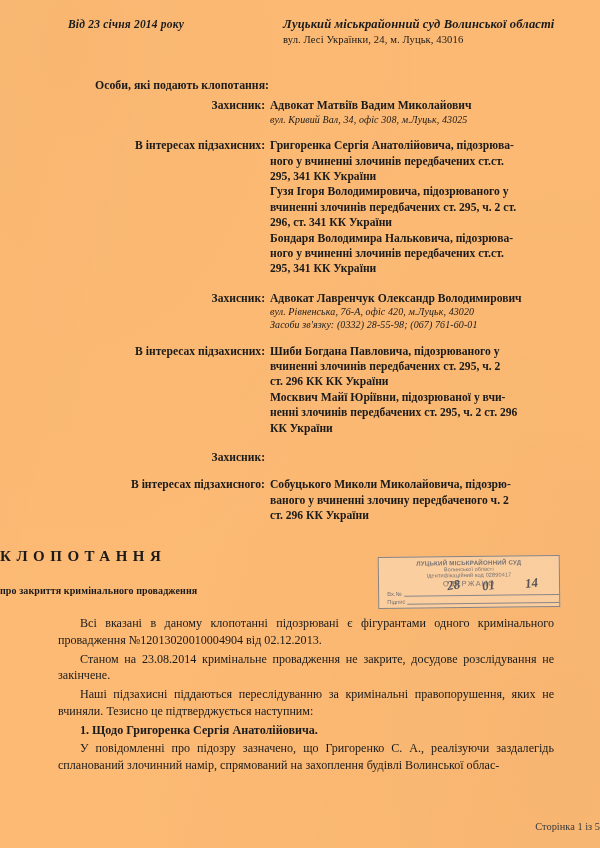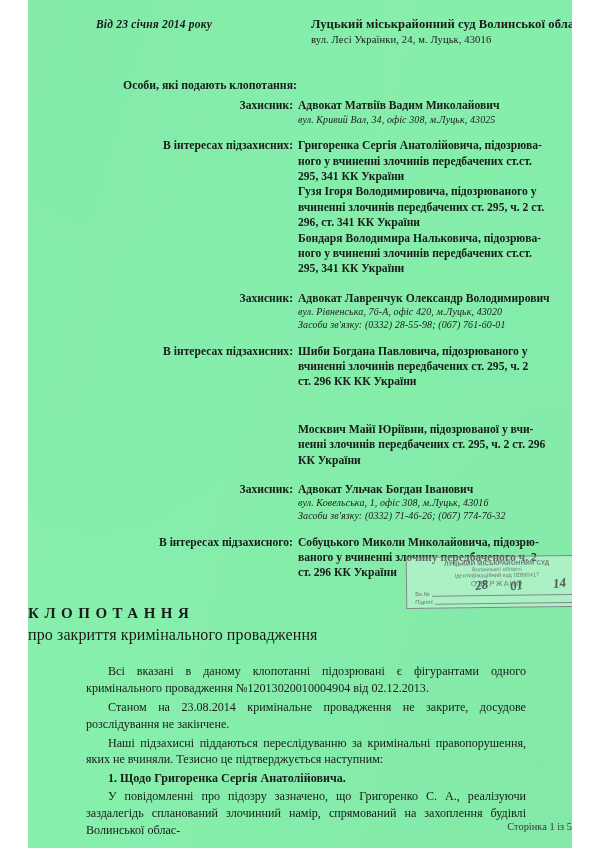--- a/index.html
+++ b/index.html
@@ -9,24 +9,24 @@
     background: #ffffff;
   }
   body {
     font-family: "Liberation Serif", "DejaVu Serif", serif;
     color: #1a1a1a;
     -webkit-font-smoothing: antialiased;
   }
 
   .page {
     position: relative;
-    width: 544px;
+    width: 600px;
     height: 848px;
     margin: 0 auto;
-    background: #86efac;
+    background: #fdba74;
     overflow: hidden;
   }
 
   
   .page::after {
     content: "";
     position: absolute;
     inset: 0;
     pointer-events: none;
     background:
@@ -61,20 +61,21 @@
     position: absolute;
     left: 283px;
     top: -2px;
     width: 310px;
   }
   .court-name {
     font-weight: bold;
     font-size: 12.6px;
     line-height: 1.28;
     letter-spacing: .1px;
+    font-style: italic;
   }
   .court-address {
     font-size: 10.6px;
     line-height: 1.3;
     letter-spacing: .1px;
     margin-top: 1px;
   }
 
   
   .parties {
@@ -208,23 +209,23 @@
     position: relative;
     z-index: 3;
   }
   .doc-title {
     font-weight: bold;
     font-size: 15px;
     letter-spacing: 5.5px;
     margin-right: -5.5px;
   }
   .doc-subtitle {
-    font-weight: normal;
-    font-size: 16px;
-    margin-top: 4px;
+    font-weight: bold;
+    font-size: 10px;
+    margin-top: 20px;
     letter-spacing: .1px;
   }
 
   
   .body-text {
     margin-top: 19px;
     padding-left: 58px;
     padding-right: 46px;
     font-size: 12.1px;
     line-height: 1.40;
@@ -302,35 +303,30 @@
           <span class="contact">Засоби зв'язку:  (0332) 28-55-98; (067) 761-60-01</span>
         </div>
       </div>
       <div class="block-gap-sm"></div>
       <div class="party-row">
         <div class="party-label">В інтересах підзахисних:</div>
         <div class="party-value">
           <span class="entry" style="white-space: pre-line;">Шиби Богдана Павловича, підозрюваного у
 вчиненні злочинів передбачених ст. 295, ч. 2
 ст. 296 КК КК України</span>
-          <span class="entry" style="white-space: pre-line; margin-top: 32px;">Москвич Майї Юріївни, підозрюваної у вчи-
+          <span class="entry" style="white-space: pre-line;">Москвич Майї Юріївни, підозрюваної у вчи-
 ненні злочинів передбачених ст. 295, ч. 2 ст. 296
 КК України</span>
         </div>
       </div>
 
       <div class="block-gap"></div>
 
       <div class="party-row">
         <div class="party-label">Захисник:</div>
-        <div class="party-value">
-          <span class="name">Адвокат Ульчак Богдан Іванович</span>
-          <span class="contact">вул. Ковельська, 1, офіс 308, м.Луцьк, 43016</span>
-          <span class="contact">Засоби зв'язку:  (0332) 71-46-26; (067) 774-76-32</span>
-        </div>
       </div>
       <div class="block-gap-sm"></div>
       <div class="party-row">
         <div class="party-label">В інтересах підзахисного:</div>
         <div class="party-value">
           <span class="entry" style="white-space: pre-line;">Собуцького Миколи Миколайовича, підозрю-
 ваного у вчиненні злочину передбаченого ч. 2
 ст. 296 КК України</span>
         </div>
       </div>

